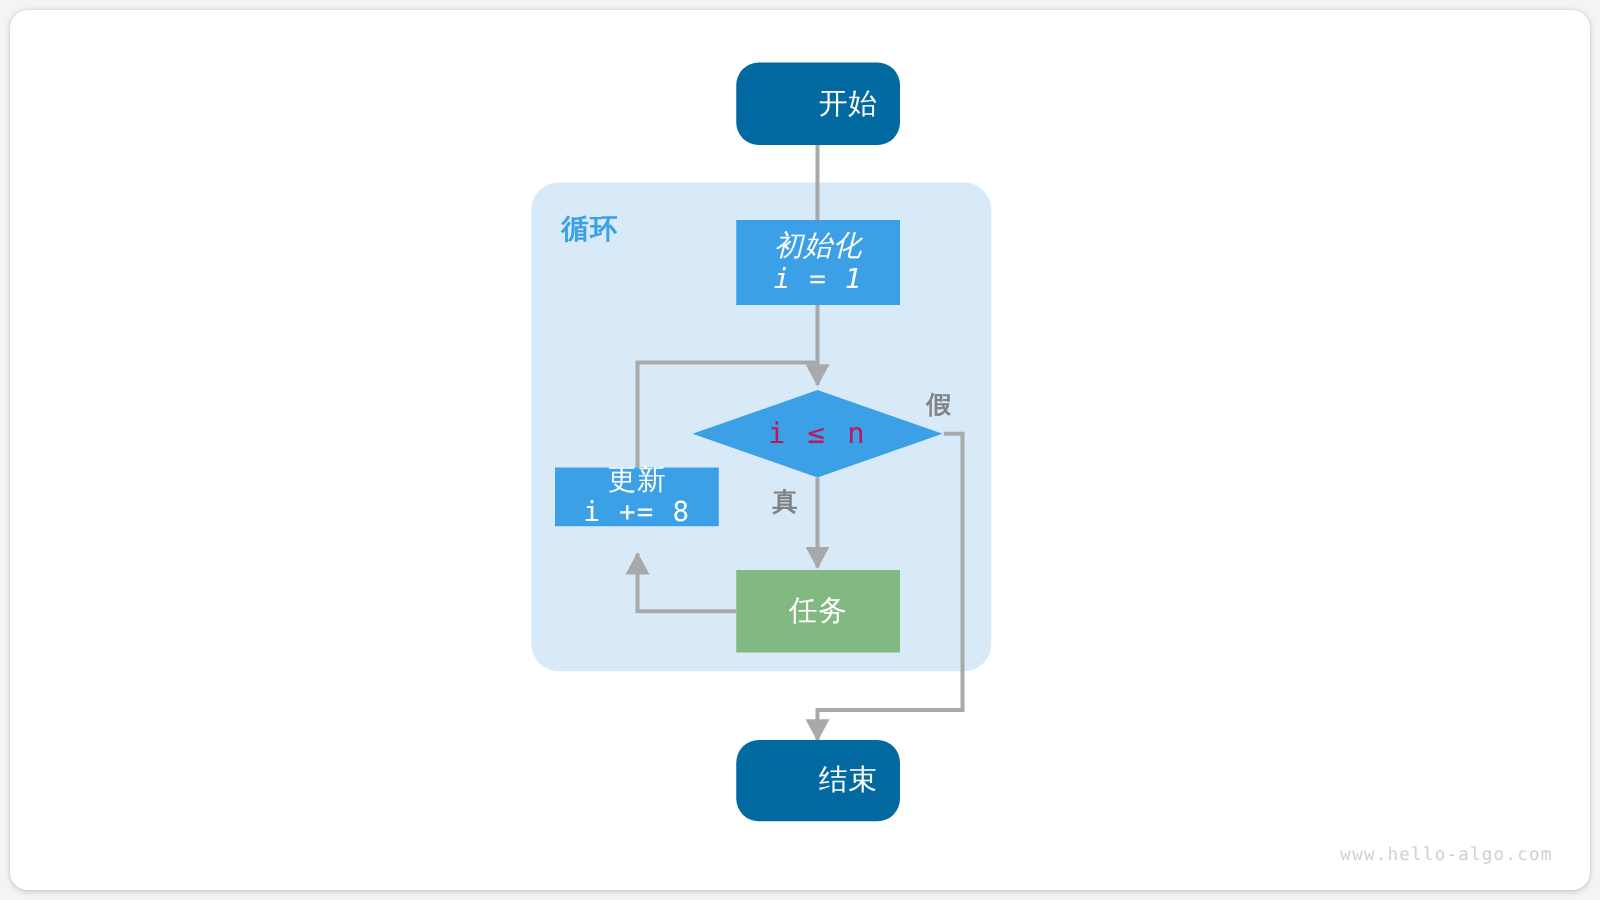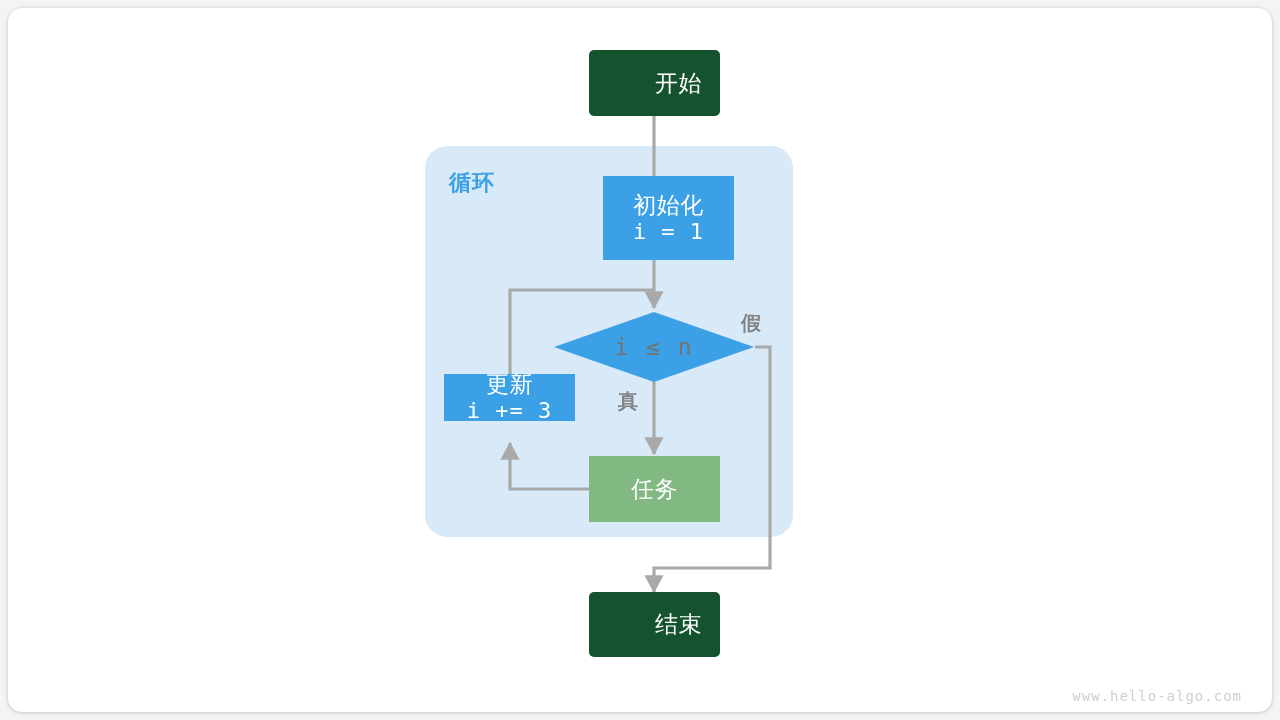--- a/index.html
+++ b/index.html
@@ -42,22 +42,22 @@
     display: flex;
     flex-direction: column;
     align-items: center;
     justify-content: center;
     color: #ffffff;
     text-align: center;
     line-height: 1.22;
     box-sizing: border-box;
   }
   .node-gray {
-    background: #14532d;
-    border-radius: 5px;
+    background: #0369a1;
+    border-radius: 18px;
     padding-left: 48px;
   }
   .node-blue {
     background: #3ba0e6;
   }
   .node-green {
     background: #82b882;
   }
   .n-title {
     font-family: "DejaVu Sans", "Liberation Sans", sans-serif;
@@ -92,40 +92,40 @@
   }
   #decision-label {
     position: absolute;
     left: 554px;
     top: 312px;
     width: 200px;
     height: 70px;
     display: flex;
     align-items: center;
     justify-content: center;
-    color: #737373;
+    color: #be185d;
     font-family: "DejaVu Sans Mono", "Liberation Mono", monospace;
     font-size: 23px;
     letter-spacing: 2px;
   }
   
   .edge-label {
     position: absolute;
     color: #808283;
     font-size: 20px;
     font-weight: bold;
     letter-spacing: 1px;
   }
   #label-true  { left: 618px; top: 388px; }
   #label-false { left: 741px; top: 310px; }
   
   #watermark {
     position: absolute;
     right: 38px;
-    bottom: 16px;
+    bottom: 28px;
     color: #cfcfcf;
     font-family: "DejaVu Sans Mono", "Liberation Mono", monospace;
     font-size: 14px;
     letter-spacing: 1px;
   }
 </style>
 </head>
 <body>
 
 <div id="page">
@@ -153,30 +153,30 @@
 
     <path d="M755,347 L770,347 L770,568 L654,568 L654,592" stroke="#a7a9aa" stroke-width="3.2" fill="none" marker-end="url(#arrowhead)"></path>
 
     <polygon points="654,312 754,347 654,382 554,347" fill="#3ba0e6"></polygon>
   </svg>
 
   <div class="node node-gray" style="left:589px; top:50px; width:131px; height:66px;">
     <div class="n-title">开始</div>
   </div>
 
-  <div class="node node-blue" style="left:603px; top:176px; width:131px; height:84px;">
+  <div class="node node-blue" style="left:589px; top:176px; width:131px; height:68px;font-style:italic;">
     <div class="n-title">初始化</div>
     <div class="n-code">i = 1</div>
   </div>
 
   <div id="decision-label">i ≤ n</div>
 
   <div class="node node-blue" style="left:444px; top:374px; width:131px; height:47px;">
     <div class="n-title">更新</div>
-    <div class="n-code">i += 3</div>
+    <div class="n-code">i += 8</div>
   </div>
 
   <div class="node node-green" style="left:589px; top:456px; width:131px; height:66px;">
     <div class="n-title">任务</div>
   </div>
 
   <div class="node node-gray" style="left:589px; top:592px; width:131px; height:65px;">
     <div class="n-title">结束</div>
   </div>
 

